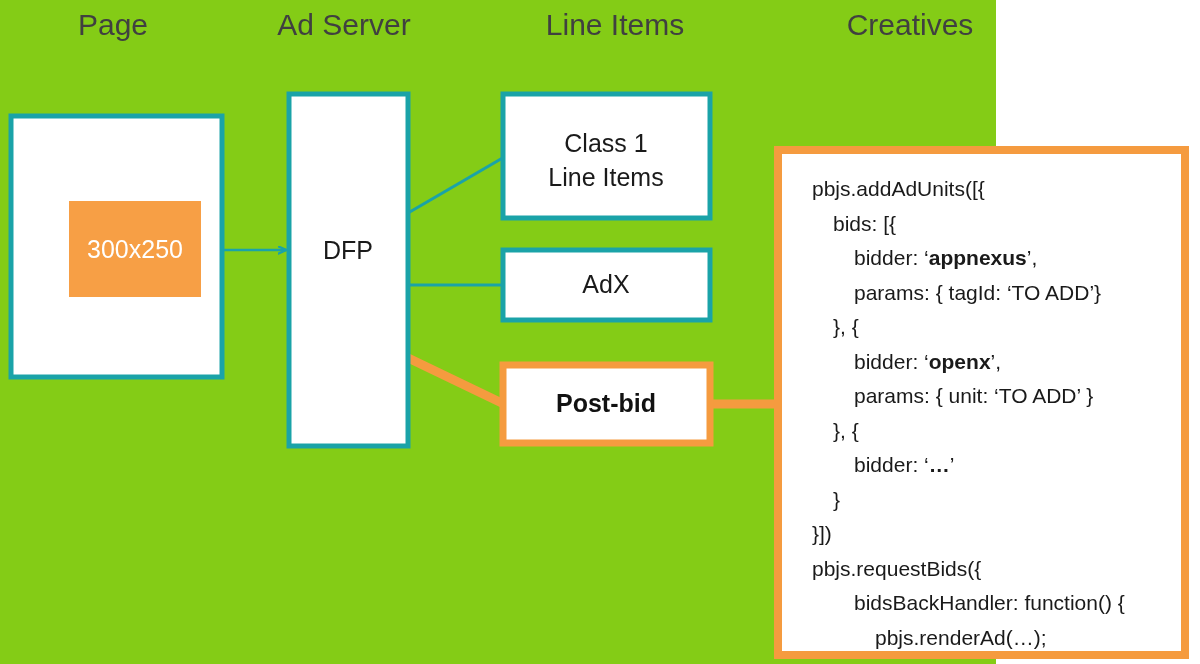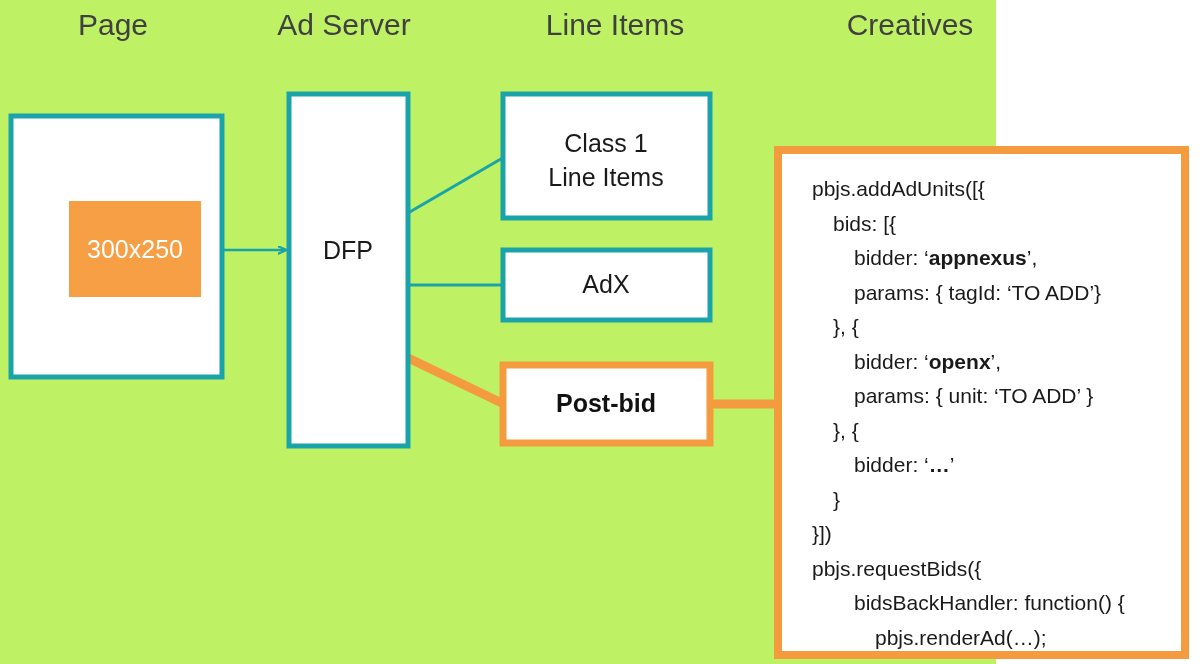--- a/index.html
+++ b/index.html
@@ -10,21 +10,21 @@
   body {
     width: 1200px;
     height: 664px;
     overflow: hidden;
     font-family: "Liberation Sans", sans-serif;
   }
   #diagram-root {
     position: relative;
     width: 996px;
     height: 664px;
-    background: #bef264;
+    background: #84cc16;
   }
   svg.stage {
     position: absolute;
     left: 0;
     top: 0;
     width: 1200px;
     height: 664px;
   }
   .col-header {
     font-family: "Liberation Sans", sans-serif;

